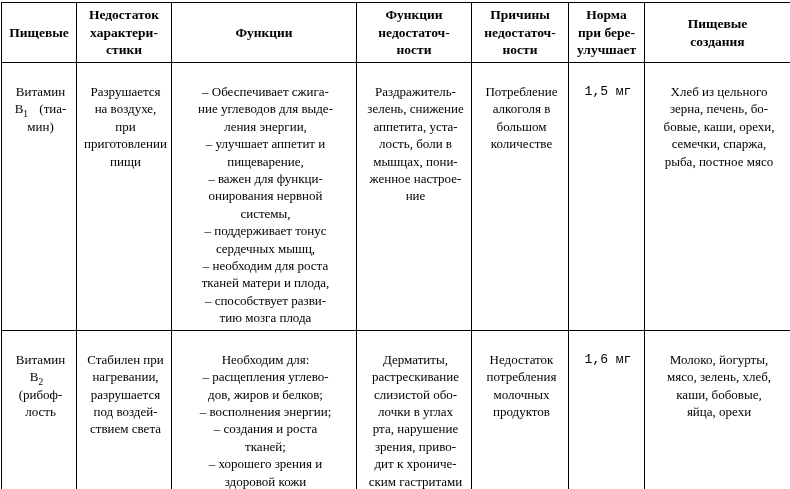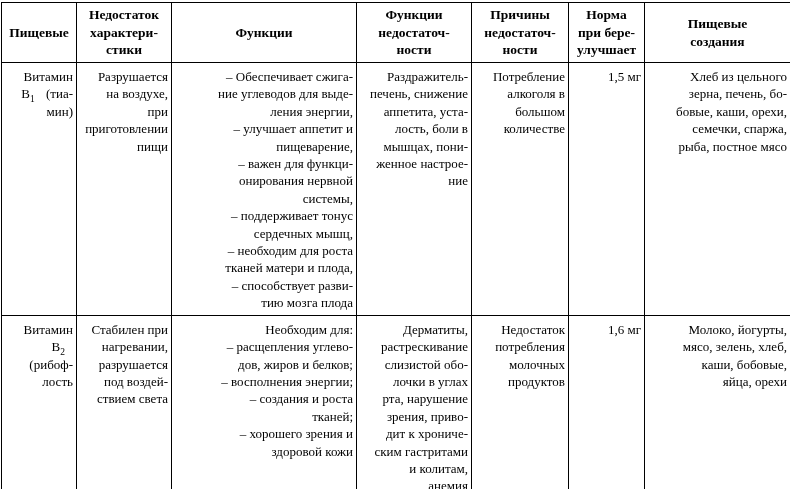--- a/index.html
+++ b/index.html
@@ -34,28 +34,29 @@
     line-height: 17.5px;
     text-align: center;
     vertical-align: middle;
     white-space: pre-line;
     padding: 2px 2px;
   }
   table.vitamins td {
     font-size: 13px;
     line-height: 17.4px;
     vertical-align: top;
-    text-align: right;
-    padding: 5px 3px 3px 6px;
+    text-align: center;
+    padding: 20px 3px 3px 6px;
   }
   .pre { white-space: pre-line; margin-left: 8px; }
   td.norm {
     text-align: center;
     padding-left: 2px;
     padding-right: 2px;
+    font-family: Liberation Mono, monospace;
   }
   thead tr { height: 60px; }
   tr.row-b1 { height: 244px; }
   tr.row-b2 { height: 177px; }
   sub {
     font-size: 9.5px;
     line-height: 0;
   }
 </style>
 </head>
@@ -111,21 +112,21 @@
 – важен для функци-
 онирования нервной
 системы,
 – поддерживает тонус
 сердечных мышц,
 – необходим для роста
 тканей матери и плода,
 – способствует разви-
 тию мозга плода</td>
         <td class="pre">Раздражитель-
-печень, снижение
+зелень, снижение
 аппетита, уста-
 лость, боли в
 мышцах, пони-
 женное настрое-
 ние</td>
         <td class="pre">Потребление
 алкоголя в
 большом
 количестве</td>
         <td class="pre norm">1,5 мг</td>

